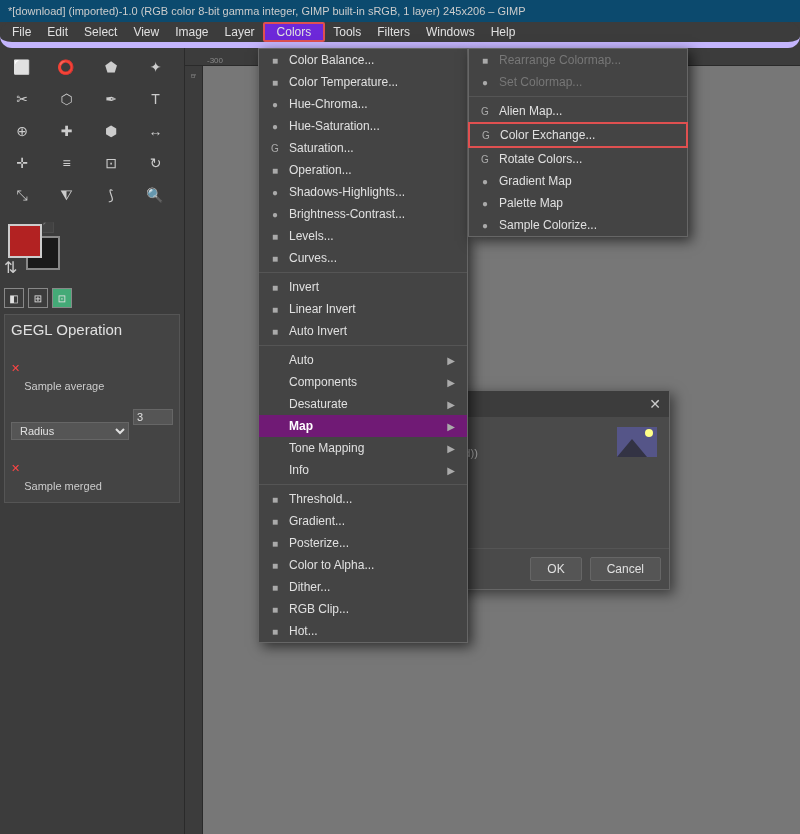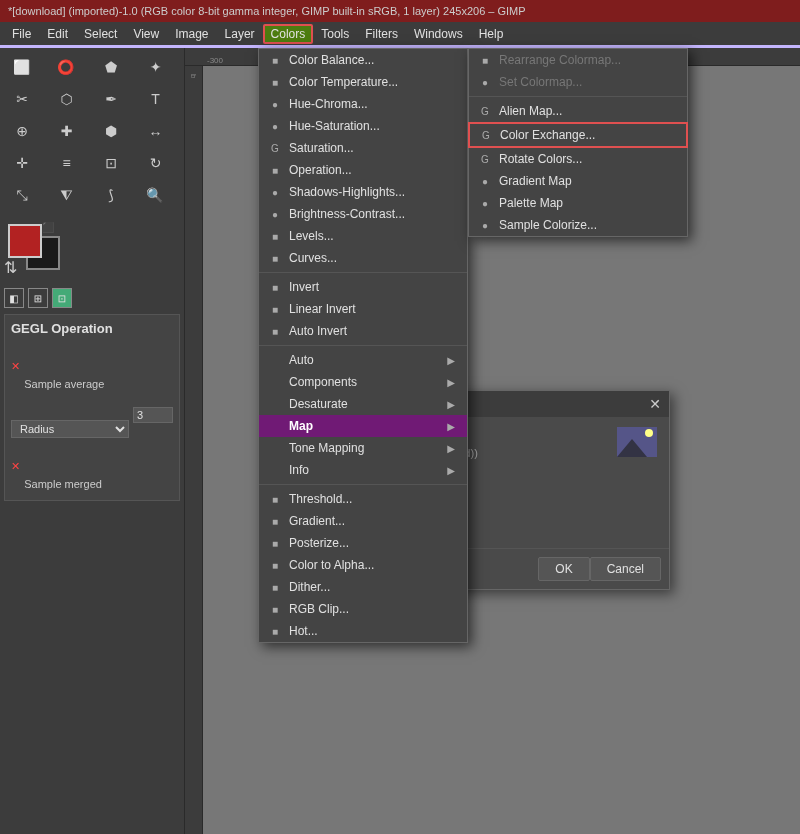--- a/index.html
+++ b/index.html
@@ -11,50 +11,51 @@
       font-size: 12px;
       color: #e0e0e0;
       overflow: hidden;
       position: relative;
     }
 
     
     .title-bar {
       width: 100%;
       height: 22px;
-      background: #7f1d1d;
+      background: #0c4a6e;
       display: flex;
       align-items: center;
       padding: 0 8px;
       font-size: 11px;
       color: #ccc;
       user-select: none;
     }
 
     
     .menu-bar {
       width: 100%;
       height: 26px;
       background: #3c3c3c;
       display: flex;
       align-items: center;
       padding: 0 4px;
-      border-bottom: 3px solid #c4b5fd;
+      border-bottom: 6px solid #c4b5fd;
+      border-radius: 12px;
     }
     .menu-item {
       padding: 3px 8px;
       cursor: pointer;
       border-radius: 2px;
       font-size: 12px;
       color: #e0e0e0;
     }
     .menu-item.colors-highlighted {
-      background: #4d7c0f;
+      background: #6d28d9;
       border: 2px solid #e05050;
-      padding: 1px 6px;
+      padding: 1px 12px;
     }
 
     
     .main-layout {
       display: flex;
       width: 100%;
       height: calc(834px - 48px);
     }
 
     
@@ -86,22 +87,22 @@
     }
 
     .gegl-panel {
       background: #444;
       border: 1px solid #555;
       padding: 6px;
       margin: 4px 0;
       font-size: 11px;
     }
     .gegl-title {
-      font-size: 13px;
-      font-weight: bold;
+      font-size: 15px;
+      font-weight: normal;
       color: #e0e0e0;
       margin-bottom: 6px;
     }
     .gegl-row {
       display: flex;
       align-items: center;
       gap: 4px;
       margin: 2px 0;
     }
     .gegl-x {
@@ -311,21 +312,21 @@
       width: 40px;
       height: 30px;
       background: linear-gradient(135deg, #2a5, #35a, #a52);
       position: absolute;
       top: 36px;
       right: 12px;
     }
     .dialog-buttons {
       display: flex;
       justify-content: flex-end;
-      gap: 0;
+      gap: 8px;
       padding: 8px;
       border-top: 1px solid #555;
     }
     .dialog-btn {
       padding: 4px 16px;
       border: 1px solid #666;
       background: #555;
       color: #e0e0e0;
       cursor: pointer;
       font-size: 12px;

